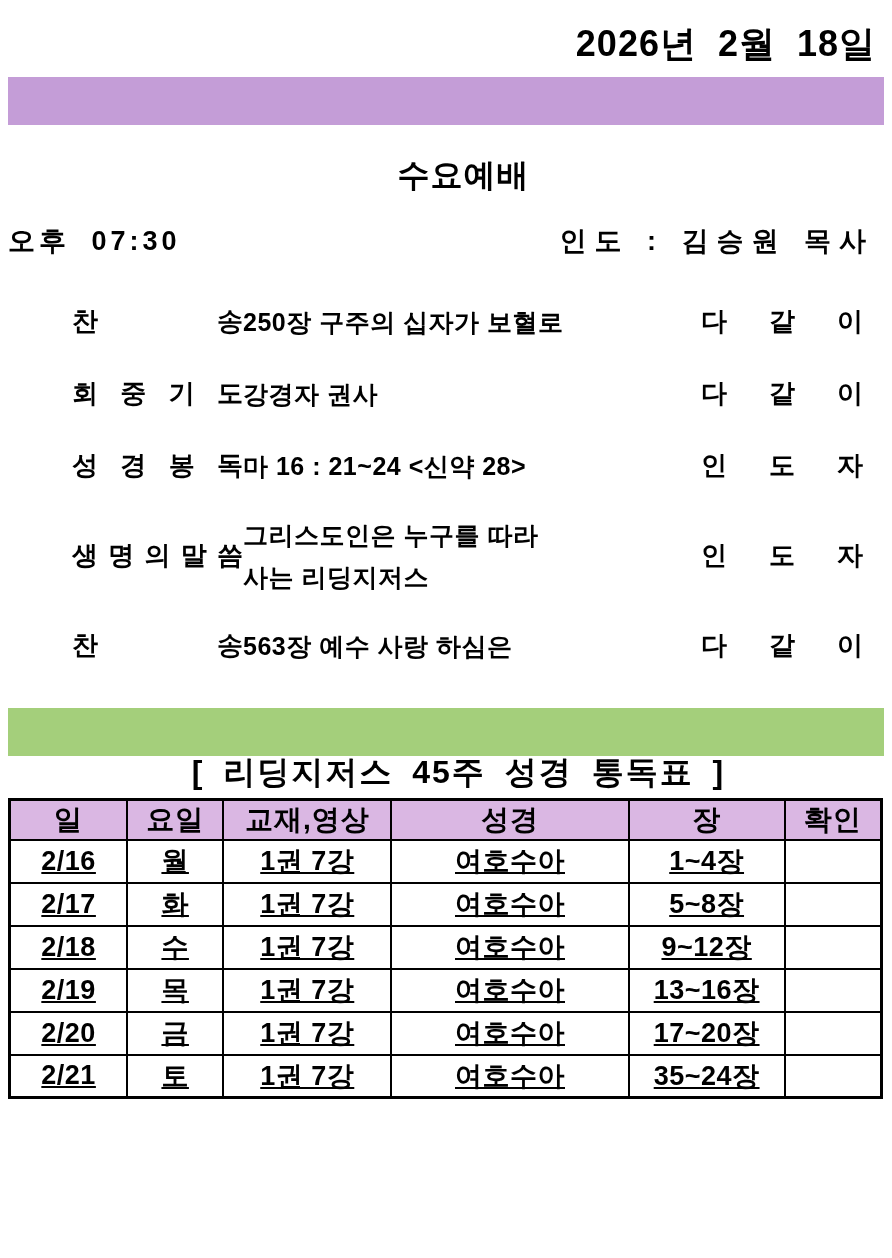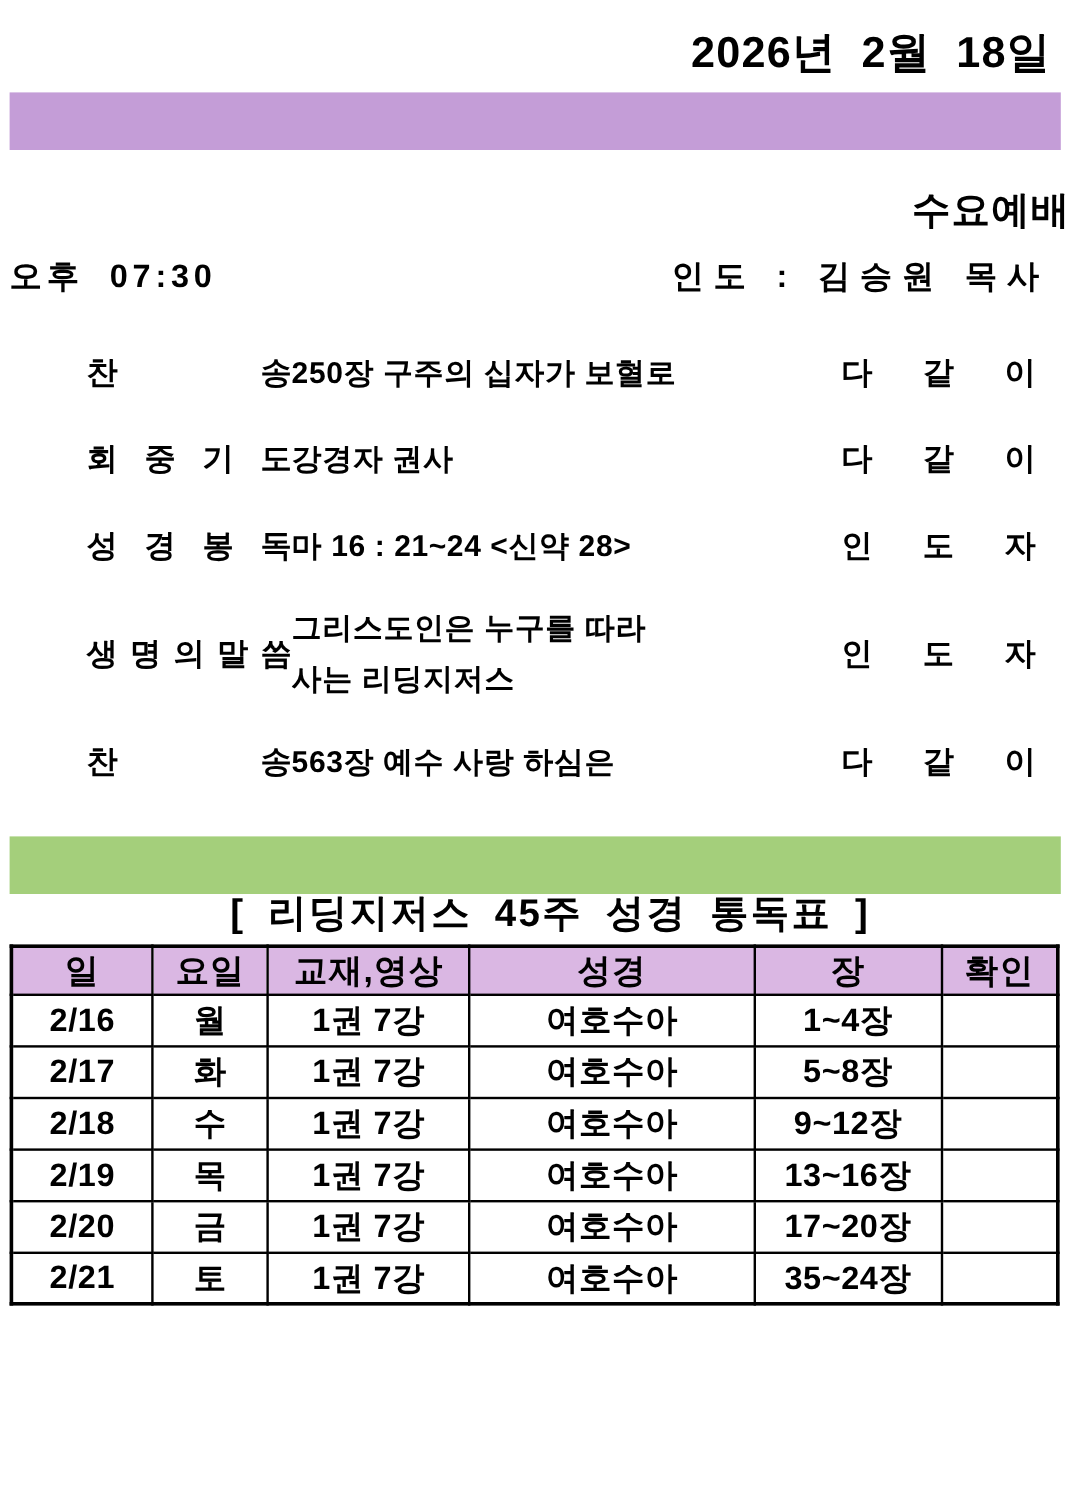--- a/index.html
+++ b/index.html
@@ -29,28 +29,28 @@
     padding-left: 12px;
   }
   .bar {
     height: 48px;
     margin: 12px 8px 0 8px;
   }
   .bar.purple { background: var(--purple-bar); }
   .bar.green  { background: var(--green-bar); margin-top: 38px; }
   .service-title {
     margin-top: 34px;
-    text-align: right;
+    text-align: center;
     font-size: 32px;
     letter-spacing: 1px;
     line-height: 1.0;
     margin-left: 35px;
   }
   .time-leader {
-    margin-top: 23px;
+    margin-top: 34px;
     padding: 0 18px 0 8px;
     display: flex;
     justify-content: space-between;
     align-items: center;
     font-size: 27px;
     line-height: 1.2;
   }
   .svc-time { letter-spacing: 4px; word-spacing: 10px; }
   .svc-leader { letter-spacing: 8px; word-spacing: 2px; }
   .service-list { margin-top: 40px; }
@@ -110,20 +110,21 @@
   table.reading th {
     background: var(--table-header-bg);
     height: 40px;
     font-size: 28px;
     letter-spacing: 1px;
   }
   table.reading td {
     height: 43px;
     font-size: 27px;
     letter-spacing: 0.5px;
+    text-decoration: underline;
   }
 </style>
 </head>
 <body>
 
 <div class="date-line">2026년 2월 18일</div>
 
 <div class="bar purple"></div>
 
 <div class="service-title">수요예배</div>

